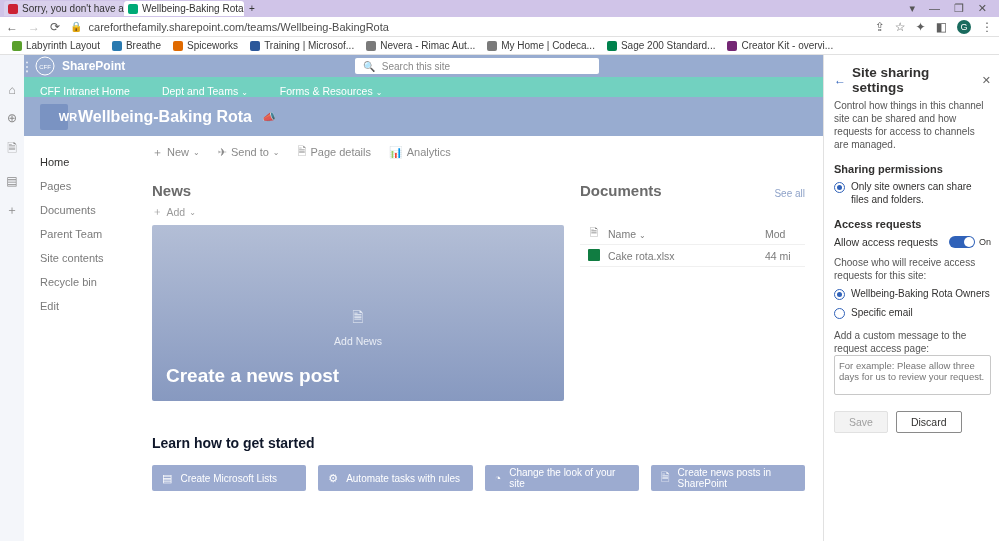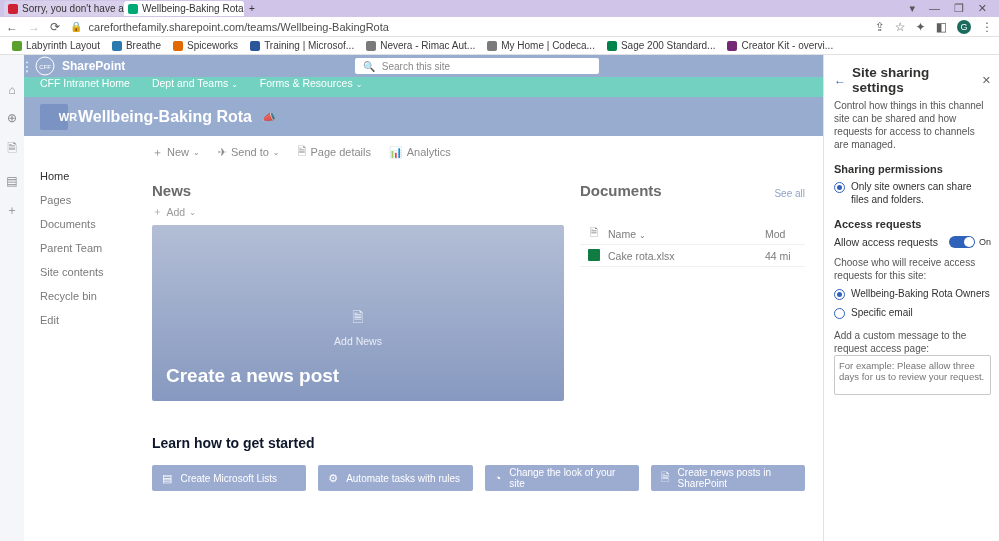--- a/index.html
+++ b/index.html
@@ -25,32 +25,32 @@
   .bm { display:flex; align-items:center; gap:4px;}
   .bm .bico{ width:10px;height:10px;border-radius:2px;}
   
   .suitebar { height:22px; background:#98acd0; display:flex; align-items:center; color:#fff; font-size:11px;}
   .waffle { width:28px; display:flex; align-items:center; justify-content:center; font-size:13px;}
   .suite-logo { width:34px; display:flex;align-items:center;justify-content:center;}
   .suite-logo svg{width:20px;height:20px;}
   .suite-name { font-weight:600; font-size:12px;}
   .suite-search { margin:0 auto 0 230px; background:#fff; height:16px; width:244px; border-radius:2px; display:flex; align-items:center; gap:6px; padding:0 8px; color:#888; font-size:10px;}
   
-  .hubnav { height:20px; background:#72d1c0; display:flex; align-items:flex-start; padding-left:40px; gap:22px; font-size:10.5px; color:#fff;}
+  .hubnav { height:20px; background:#72d1c0; display:flex; align-items:flex-end; padding-left:40px; gap:32px; font-size:10.5px; color:#fff;}
   .hubnav .chev{font-size:8px;margin-left:3px;}
   
   .siteheader { height:40px; background:#98acd0; display:flex; align-items:center; padding-left:40px; gap:10px; color:#fff;}
   .site-tile { width:26px;height:26px;background:#7a93c2;border-radius:2px;display:flex;align-items:center;justify-content:center;font-size:11px;font-weight:600;padding-left:28px;}
   .site-title { font-size:16px; font-weight:600;}
   .site-speaker{font-size:11px;opacity:.8;}
   
   .app-rail { position:absolute; left:0; top:55px; width:24px; height:486px; background:#f4f6fa; display:flex; flex-direction:column; align-items:center; gap:14px; padding-top:28px; color:#8a8a8a; font-size:12px;}
   
   .main { position:absolute; left:24px; top:136px; right:176px; bottom:0; display:flex; background:#fff;}
-  .quicklaunch { width:110px; padding:28px 0 0 16px; font-size:11px; color:#7a7a7a;}
+  .quicklaunch { width:110px; padding:14px 0 0 16px; font-size:11px; color:#7a7a7a;}
   .quicklaunch .qi { padding:6px 0; cursor:pointer;}
   .quicklaunch .qi.active{ color:#323130;}
   .content { flex:1; padding:6px 18px 0 18px; overflow:hidden;}
   .cmdbar { display:flex; align-items:center; gap:18px; font-size:11px; color:#8a8a8a; height:20px;}
   .cmdbar .ci{display:flex;align-items:center;gap:4px;cursor:pointer;}
   .cmdbar .plus{color:#8a8a8a;}
   .row2 { display:flex; gap:16px; margin-top:20px;}
   .newscol { width:412px;}
   .newscol h2, .docscol h2{ font-size:15px; font-weight:600; color:#6b6b6b; margin-bottom:6px;}
   .addline { font-size:10.5px; color:#9a9a9a; display:flex; align-items:center; gap:4px; margin-bottom:6px;}
@@ -329,13 +329,17 @@
     <span class="lbl">Wellbeing-Baking Rota Owners</span>
   </div>
   <div class="radio-row">
     <span class="radio"></span>
     <span class="lbl">Specific email</span>
   </div>
 
   <div class="desc" style="margin-top:10px">Add a custom message to the request access page:</div>
   <textarea placeholder="For example: Please allow three days for us to review your request." style=""></textarea>
 
+  <div class="btnrow">
+    <button class="save">Save</button>
+    <button class="discard">Discard</button>
+  </div>
 </div>
 
 </body></html>

